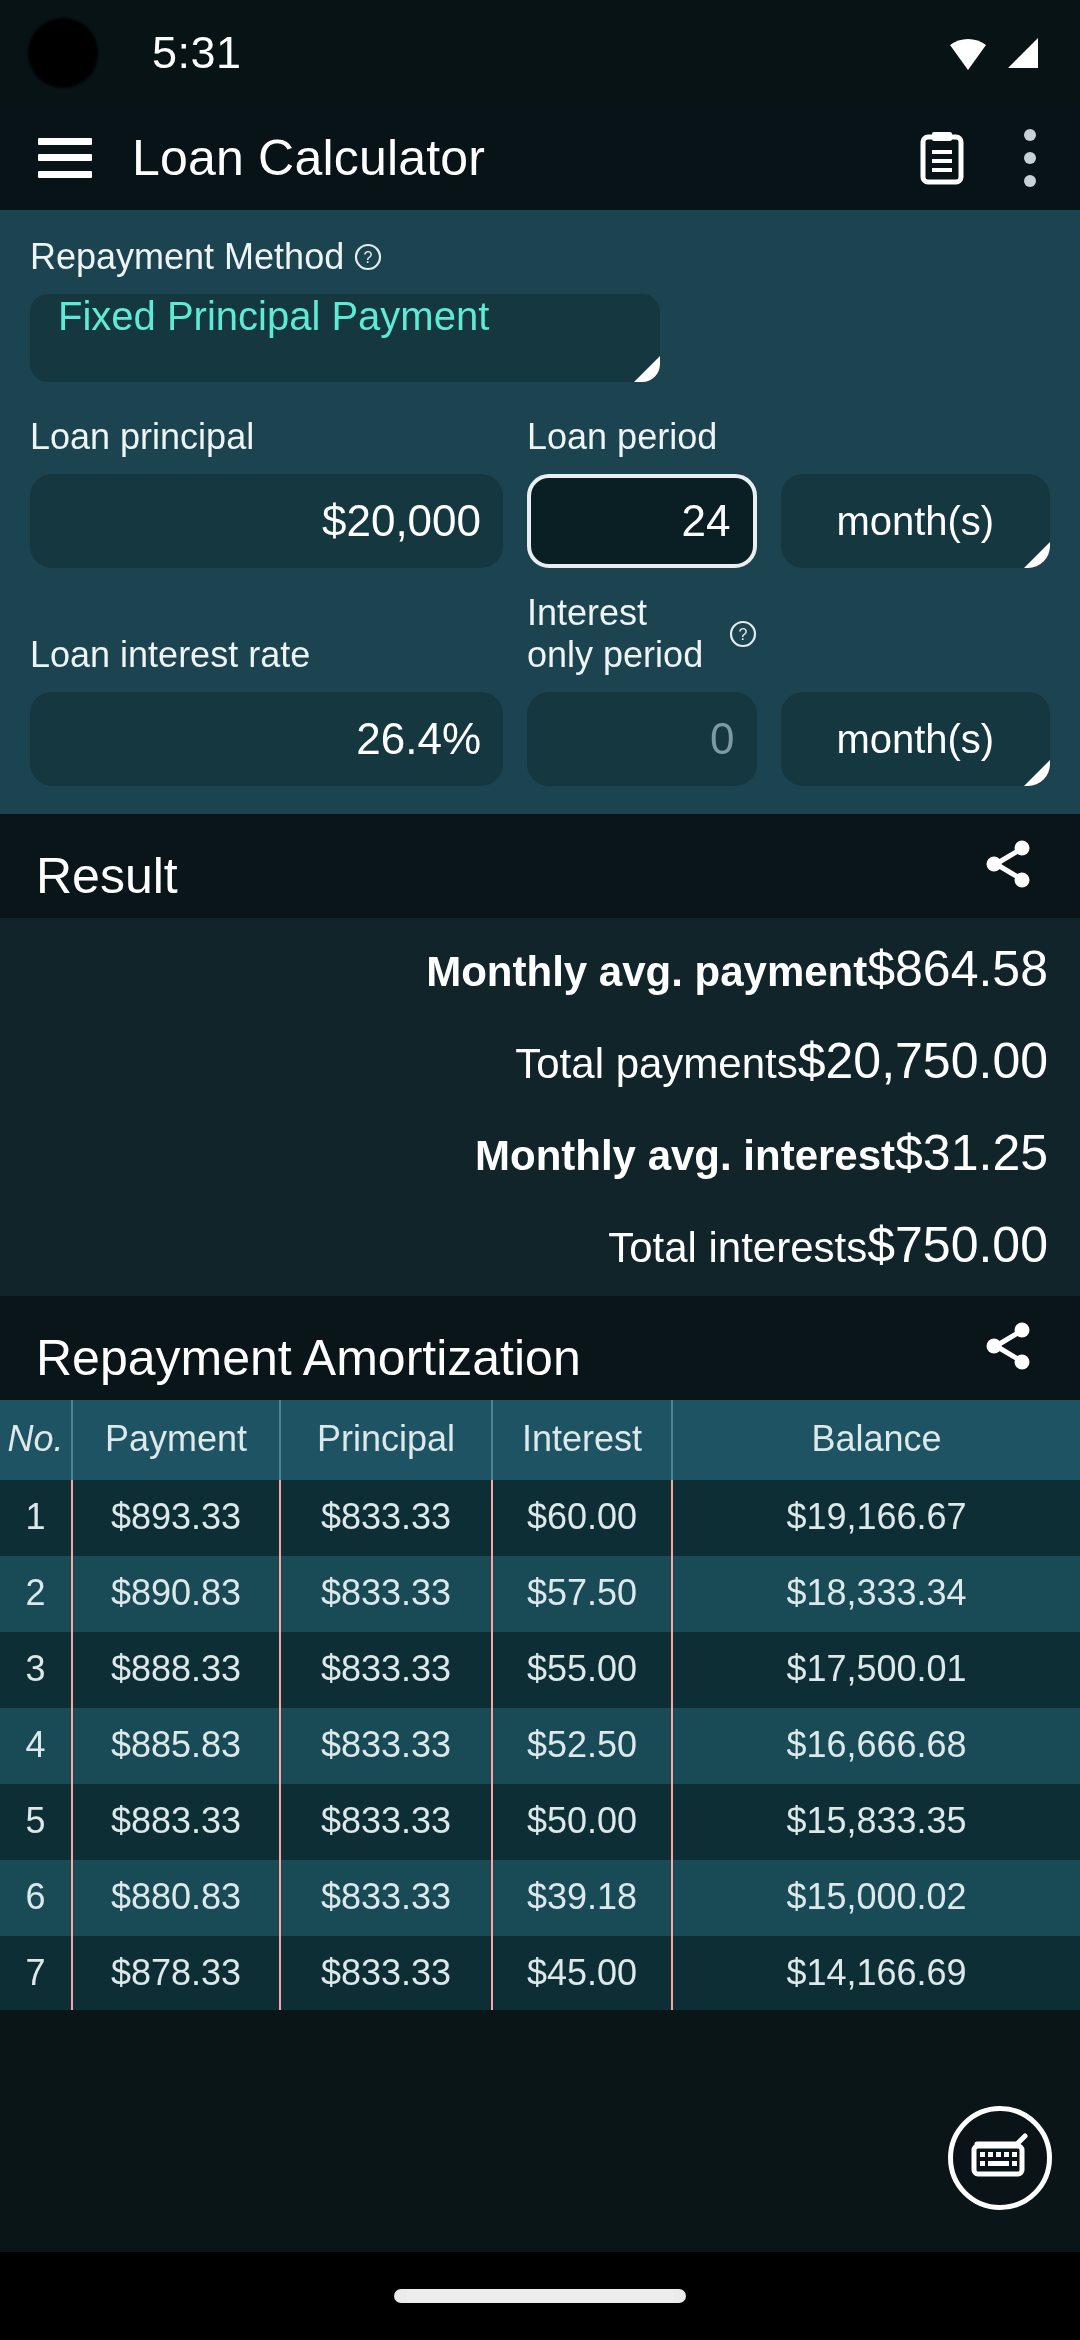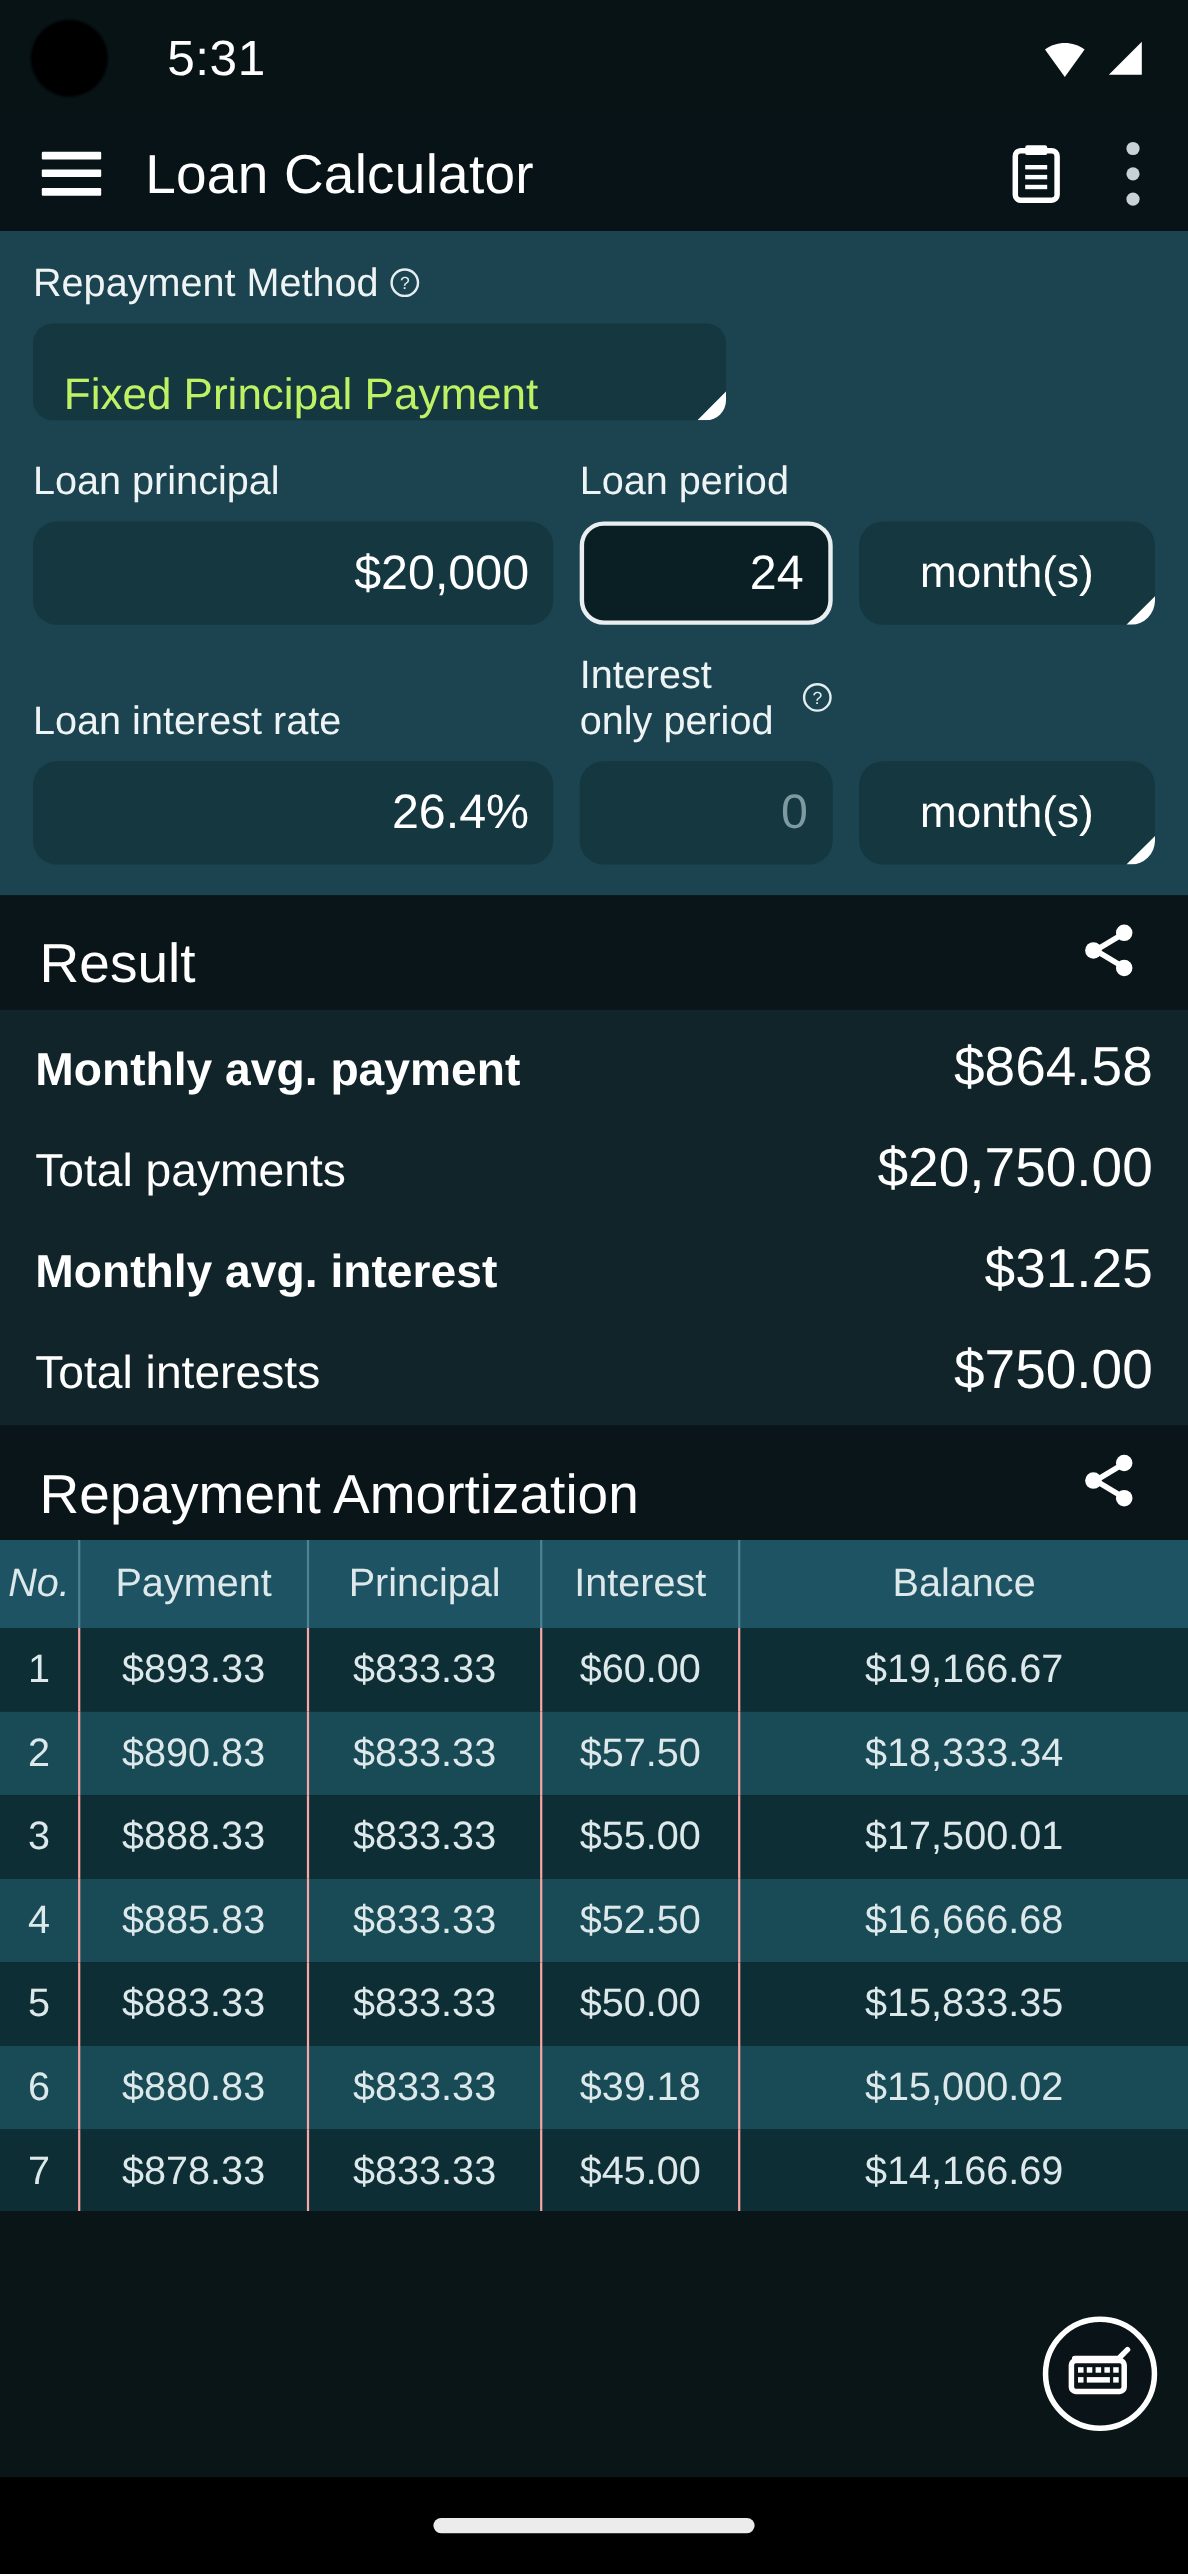--- a/index.html
+++ b/index.html
@@ -106,23 +106,23 @@
     width: 28px; height: 28px;
   }
   .help-icon svg { display:block; }
 
   .select-box {
     position: relative;
     background: #143740;
     border-radius: 18px;
     height: 88px;
     display: flex;
-    align-items: flex-end;
+    align-items: flex-start;
     padding: 0 28px;
-    color: #bef264;
+    color: #5eead4;
     font-size: 40px;
     overflow: hidden;
   }
   .spinner-corner {
     position: absolute;
     right: 0; bottom: 0;
     width: 0; height: 0;
     border-left: 26px solid transparent;
     border-bottom: 26px solid #ffffff;
   }
@@ -177,21 +177,21 @@
     font-size: 50px;
     margin-top: 20px;
   }
   .share-btn { margin-left: auto; padding: 8px 10px; }
 
   
   .result-list { background: #102429; padding: 6px 0 4px 0; }
   .result-row {
     display: flex;
     align-items: baseline;
-    justify-content: space-between;
+    justify-content: flex-end;
     padding: 16px 32px 18px 32px;
   }
   .result-label { color: #ffffff; font-size: 42px; }
   .result-label.bold { font-weight: bold; }
   .result-value { color: #ffffff; font-size: 50px; }
 
   
   .table { width: 100%; border-collapse: collapse; }
   .table th {
     background: #1d5362;

